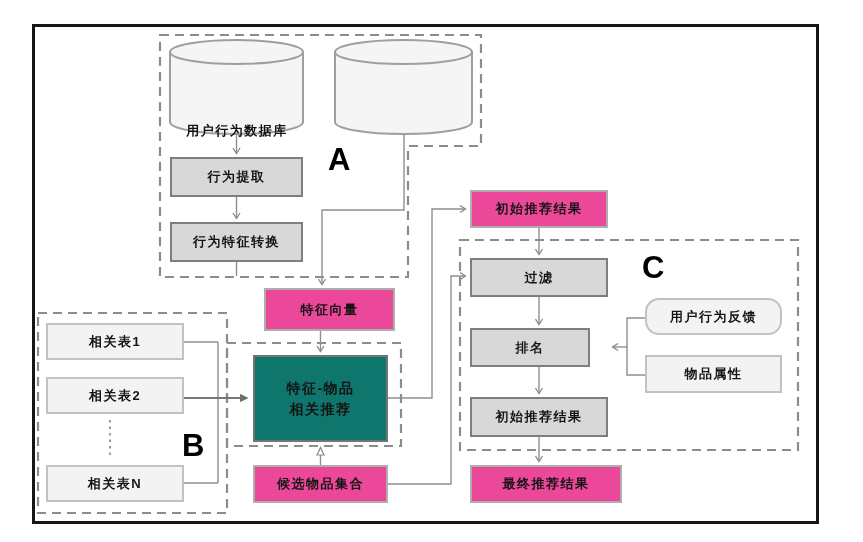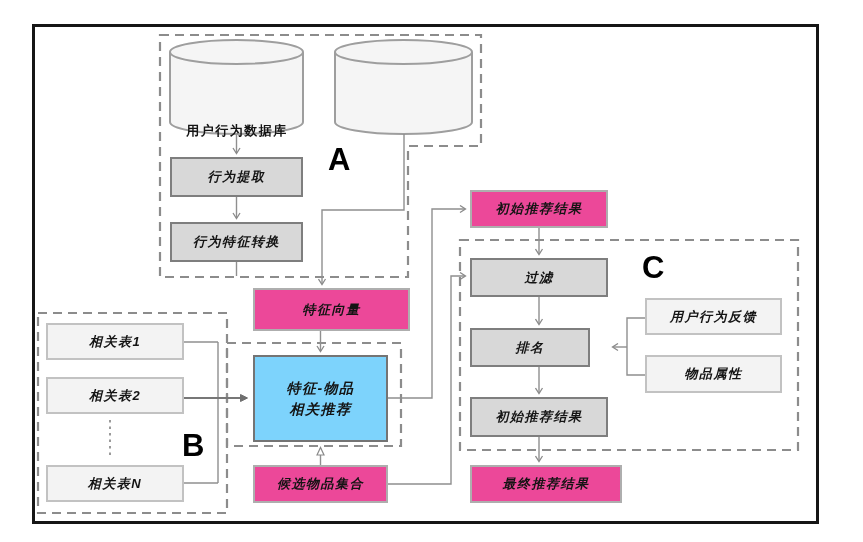--- a/index.html
+++ b/index.html
@@ -8,24 +8,24 @@
     font-family:"Liberation Sans",sans-serif;
   }
   #frame{
     position:absolute;left:32px;top:24px;width:787px;height:500px;
     border:3px solid #161616;box-sizing:border-box;background:#ffffff;
   }
   svg.layer{position:absolute;left:0;top:0;width:863px;height:542px;}
   .box{
     position:absolute;display:flex;flex-direction:column;align-items:center;justify-content:center;
     box-sizing:border-box;text-align:center;color:#141414;font-weight:bold;
-    font-size:13px;letter-spacing:1.5px;line-height:1.5;font-style:italic;
+    font-size:13px;letter-spacing:1.5px;line-height:1.5;
   }
   .dark {background:#d8d8d8;border:2px solid #7e7e7e;}
-  .core {background:#7dd3fc;border:2px solid #747474;font-size:14px;}
+  .core {background:#0f766e;border:2px solid #747474;font-size:14px;}
   .med  {background:#ec4899;border:2px solid #aeaeae;}
   .light{background:#f3f3f3;border:2px solid #c2c2c2;}
   .cyl-label{
     position:absolute;display:flex;align-items:center;justify-content:center;
     color:#141414;font-weight:bold;font-size:13px;letter-spacing:1.5px;
   }
   .region-label{
     position:absolute;font-weight:bold;color:#000;font-size:31px;letter-spacing:0;
   }
 </style>
@@ -115,21 +115,21 @@
   <div class="box dark" style="left:470px;top:258px;width:138px;height:39px;">
     <span>过滤</span>
   </div>
   <div class="box dark" style="left:470px;top:328px;width:120px;height:39px;">
     <span>排名</span>
   </div>
   <div class="box dark" style="left:470px;top:397px;width:138px;height:40px;">
     <span>初始推荐结果</span>
   </div>
 
-  <div class="box med" style="left:253px;top:288px;width:157px;height:43px;">
+  <div class="box med" style="left:264px;top:288px;width:131px;height:43px;">
     <span>特征向量</span>
   </div>
   <div class="box med" style="left:470px;top:190px;width:138px;height:38px;">
     <span>初始推荐结果</span>
   </div>
   <div class="box med" style="left:253px;top:465px;width:135px;height:38px;">
     <span>候选物品集合</span>
   </div>
   <div class="box med" style="left:470px;top:465px;width:152px;height:38px;">
     <span>最终推荐结果</span>
@@ -137,19 +137,19 @@
 
   <div class="box light" style="left:46px;top:323px;width:138px;height:37px;">
     <span>相关表1</span>
   </div>
   <div class="box light" style="left:46px;top:377px;width:138px;height:37px;">
     <span>相关表2</span>
   </div>
   <div class="box light" style="left:46px;top:465px;width:138px;height:37px;">
     <span>相关表N</span>
   </div>
-  <div class="box light" style="left:645px;top:298px;width:137px;height:37px;">
+  <div class="box light" style="left:645px;top:298px;width:137px;height:37px;border-radius:14px;">
     <span>用户行为反馈</span>
   </div>
   <div class="box light" style="left:645px;top:355px;width:137px;height:38px;">
     <span>物品属性</span>
   </div>
 </div>
 
 </body></html>

